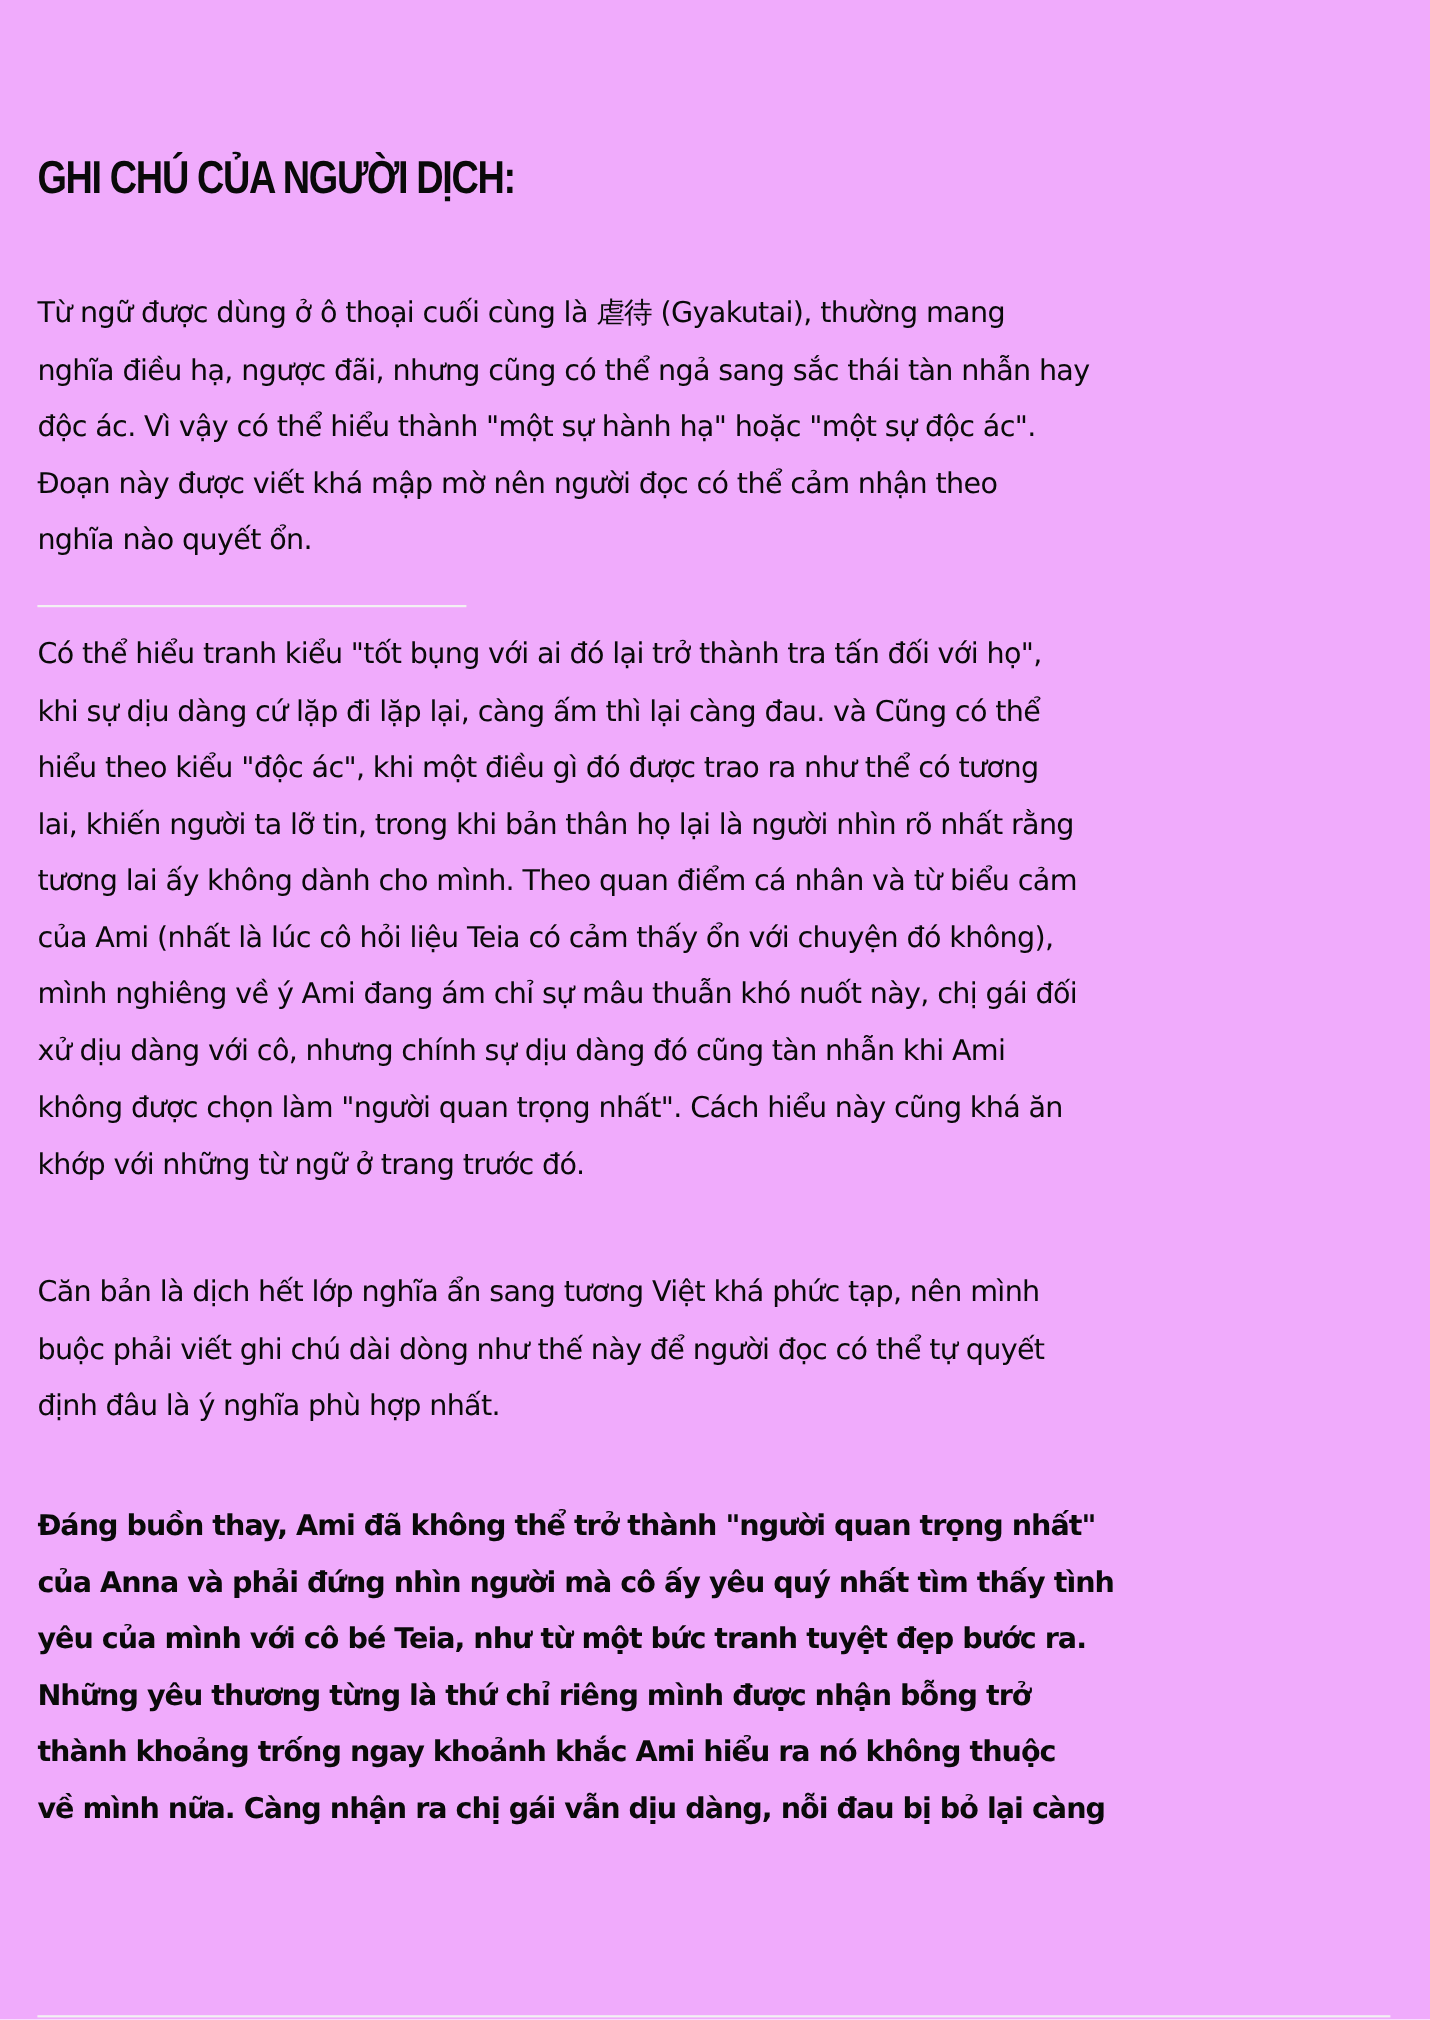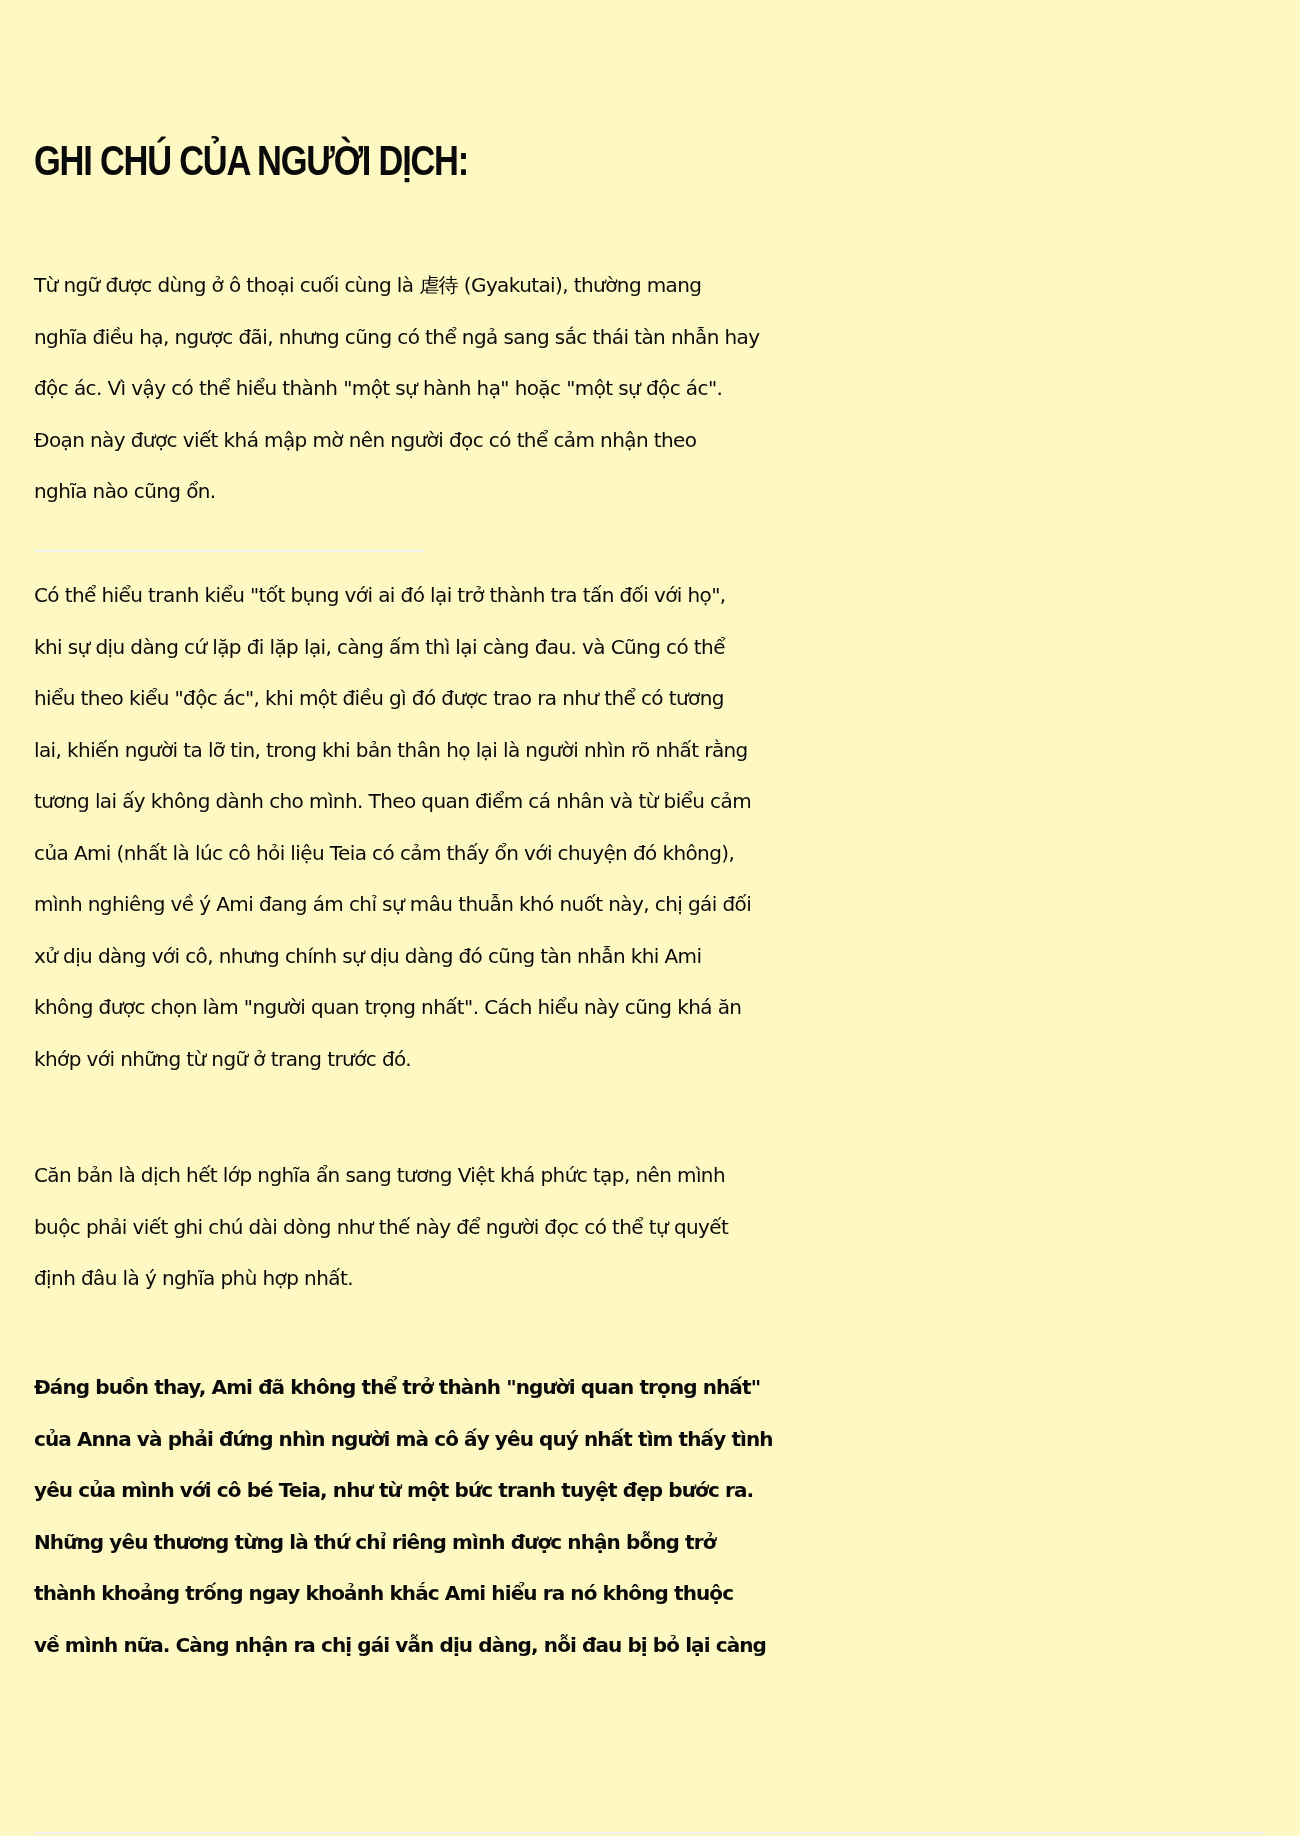--- a/index.html
+++ b/index.html
@@ -13,21 +13,21 @@
       position: relative;
       overflow: hidden;
       color: #0a0a0a;
       font-family: "DejaVu Sans", "Liberation Sans", sans-serif;
     }
     .page {
       position: absolute;
       left: 0; top: 0;
       width: 1300px;
       height: 1836px;
-      background: #fef9c3;
+      background: #f0abfc;
     }
     .title {
       position: absolute;
       left: 34px;
       top: 140px;
       margin: 0;
       font-family: "Liberation Sans", sans-serif;
       font-weight: 700;
       font-size: 42px;
       letter-spacing: -1.5px;
@@ -35,21 +35,21 @@
       transform-origin: left center;
       line-height: 1;
       white-space: nowrap;
     }
     .para {
       position: absolute;
       left: 34px;
       width: 1250px;
       margin: 0;
       font-family: "DejaVu Sans", sans-serif;
-      font-size: 20px;
+      font-size: 26px;
       line-height: 51.5px;
       letter-spacing: -0.6px;
     }
     .para .line {
       display: block;
       white-space: nowrap;
     }
     .para.p1 { top: 260px; }
     .para.p2 { top: 570px; }
     .para.p3 { top: 1150px; }
@@ -72,21 +72,21 @@
 
 <div class="page">
 
   <h1 class="title">GHI CHÚ CỦA NGƯỜI DỊCH:</h1>
 
   <p class="para p1">
     <span class="line">Từ ngữ được dùng ở ô thoại cuối cùng là 虐待 (Gyakutai), thường mang</span>
     <span class="line">nghĩa điều hạ, ngược đãi, nhưng cũng có thể ngả sang sắc thái tàn nhẫn hay</span>
     <span class="line">độc ác. Vì vậy có thể hiểu thành "một sự hành hạ" hoặc "một sự độc ác".</span>
     <span class="line">Đoạn này được viết khá mập mờ nên người đọc có thể cảm nhận theo</span>
-    <span class="line">nghĩa nào cũng ổn.</span>
+    <span class="line">nghĩa nào quyết ổn.</span>
   </p>
 
   <div class="faint-rule rule-1"></div>
 
   <p class="para p2">
     <span class="line">Có thể hiểu tranh kiểu "tốt bụng với ai đó lại trở thành tra tấn đối với họ",</span>
     <span class="line">khi sự dịu dàng cứ lặp đi lặp lại, càng ấm thì lại càng đau. và Cũng có thể</span>
     <span class="line">hiểu theo kiểu "độc ác", khi một điều gì đó được trao ra như thể có tương</span>
     <span class="line">lai, khiến người ta lỡ tin, trong khi bản thân họ lại là người nhìn rõ nhất rằng</span>
     <span class="line">tương lai ấy không dành cho mình. Theo quan điểm cá nhân và từ biểu cảm</span>

